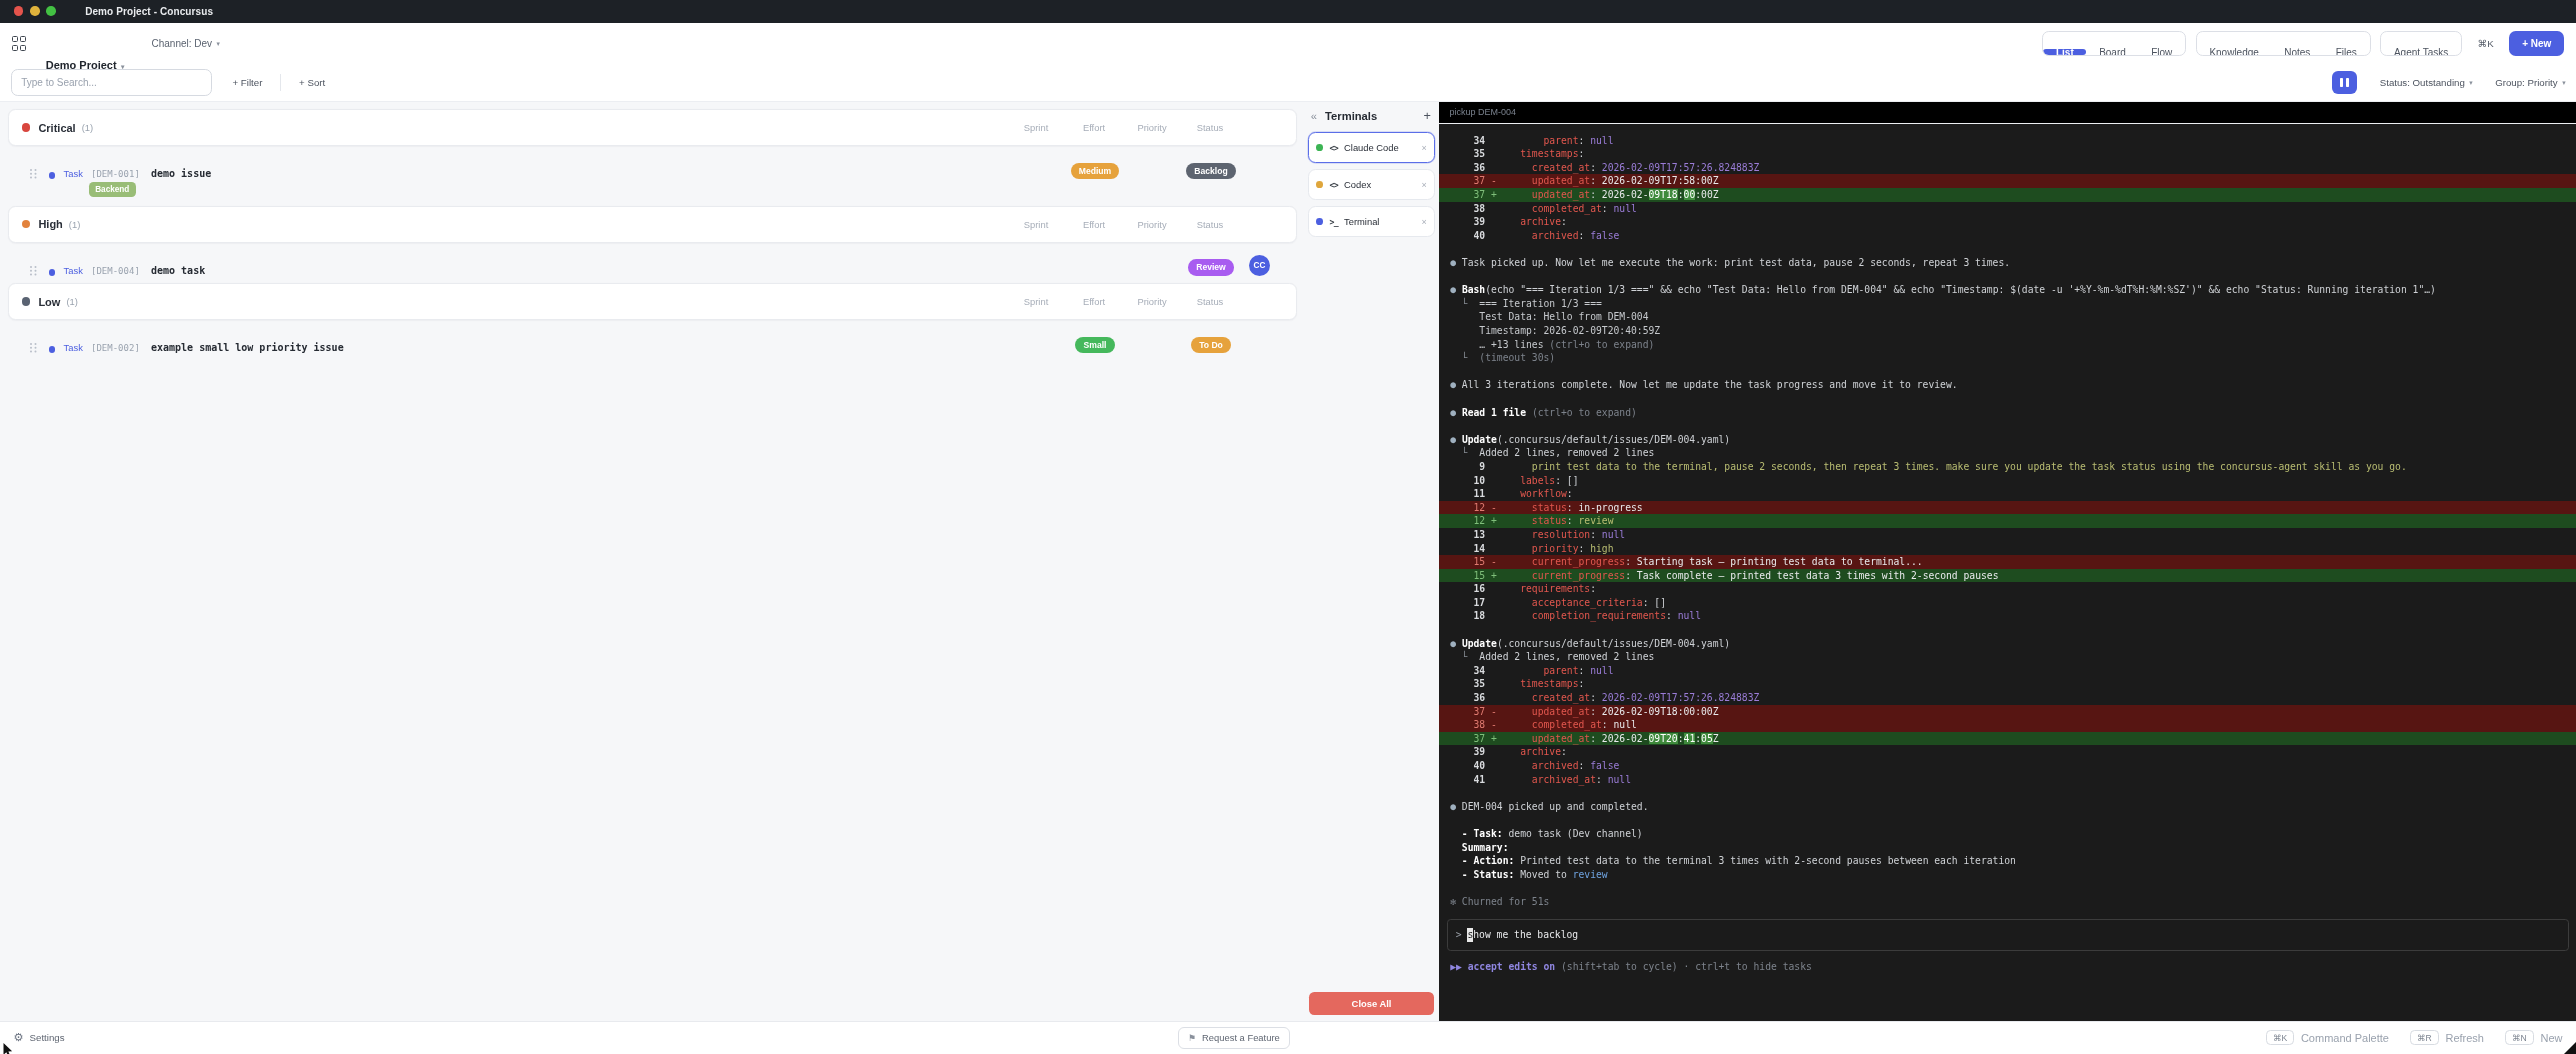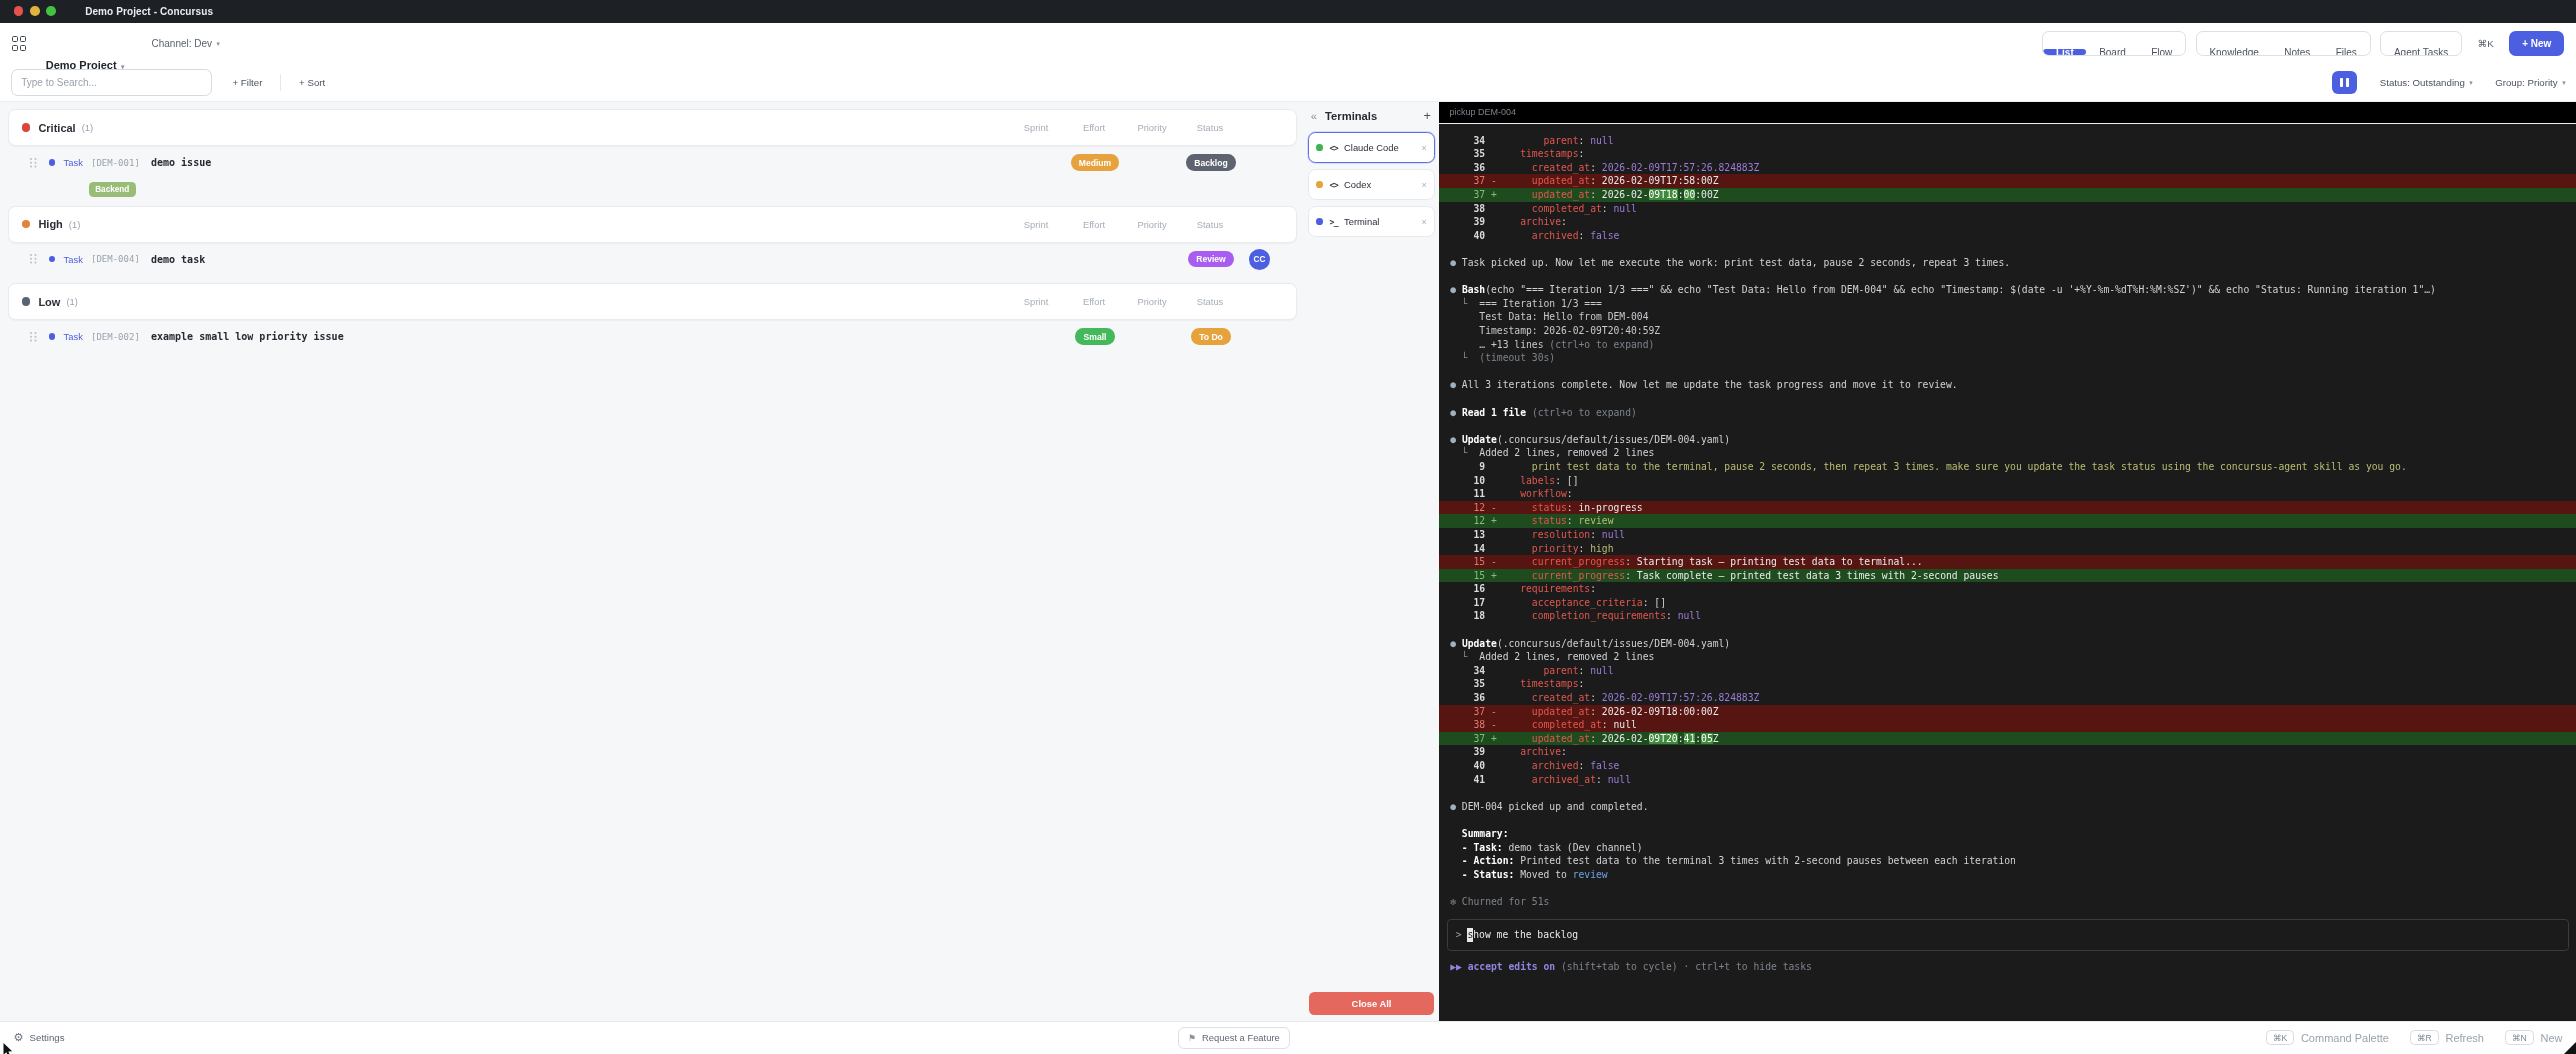--- a/index.html
+++ b/index.html
@@ -43,21 +43,21 @@
   
   .issues { width:1304px; padding:7.5px 7.5px 0; }
   .section { margin-bottom:7.5px; }
   .sec-card { height:37px; background:#fff; border:0.7px solid #e9ebef; border-radius:7.5px; display:flex; align-items:center; padding:0 13.5px; box-shadow:0 0.7px 1.5px rgba(16,24,40,.04); cursor:pointer; }
   .sec-dot { width:8.2px; height:8.2px; border-radius:50%; margin-right:8.2px; }
   .sec-name { font-size:11px; font-weight:600; color:#2a2f38; }
   .sec-count { font-size:9.4px; color:#9aa3af; margin-left:6px; }
   .cols { margin-left:auto; display:flex; align-items:center; }
   .col { width:58px; text-align:center; font-size:9.4px; color:#a6adb8; }
   .cols-tail, .tail { width:43px; }
-  .issue-row { height:33px; display:flex; align-items:center; padding:0 13.5px 0 22.5px; cursor:pointer; }
+  .issue-row { height:33px; display:flex; align-items:flex-end; padding:0 13.5px 0 22.5px; cursor:pointer; }
   .grip { width:7.5px; height:9.7px; margin-right:11.2px; position:relative; }
   .grip::before { content:""; position:absolute; top:0; left:0; width:1.9px; height:1.9px; border-radius:50%; background:#b9bfc9;
     box-shadow:0 3.7px 0 #b9bfc9, 0 7.5px 0 #b9bfc9, 4.5px 0 0 #b9bfc9, 4.5px 3.7px 0 #b9bfc9, 4.5px 7.5px 0 #b9bfc9; }
   .tdot { width:6.7px; height:6.7px; border-radius:50%; background:#4c5fe0; margin-right:8.2px; flex:none; }
   .ttype { font-size:9.4px; color:#4c5fe0; margin-right:8.2px; }
   .iid { font-family:"DejaVu Sans Mono", monospace; font-size:9px; color:#9aa3af; margin-right:11.2px; }
   .ititle { font-family:"DejaVu Sans Mono", monospace; font-size:10px; font-weight:700; color:#262b33; }
   .cells { margin-left:auto; display:flex; align-items:center; }
   .cell { width:58px; display:flex; justify-content:center; }
   .badge { height:16.5px; padding:0 8.2px; border-radius:8.2px; color:#fff; font-size:8.6px; font-weight:600; display:inline-flex; align-items:center; white-space:nowrap; }
@@ -370,22 +370,22 @@
           <div class="tline"><span class="t-ln">    36</span><span>        </span><span class="t-key">created_at</span><span>: </span><span class="t-valp">2026-02-09T17:57:26.824883Z</span></div>
           <div class="tline bg-del"><span class="t-lnd">    37 -</span><span>      </span><span class="t-key">updated_at</span><span>: </span><span class="t-w">2026-02-09T18:00:00Z</span></div>
           <div class="tline bg-del"><span class="t-lnd">    38 -</span><span>      </span><span class="t-key">completed_at</span><span>: </span><span class="t-w">null</span></div>
           <div class="tline bg-add"><span class="t-lna">    37 +</span><span>      </span><span class="t-key">updated_at</span><span>: </span><span class="t-w">2026-02-</span><span class="t-hl">09T20</span><span class="t-w">:</span><span class="t-hl">41</span><span class="t-w">:</span><span class="t-hl">05</span><span class="t-w">Z</span></div>
           <div class="tline"><span class="t-ln">    39</span><span>      </span><span class="t-key">archive</span><span>:</span></div>
           <div class="tline"><span class="t-ln">    40</span><span>        </span><span class="t-key">archived</span><span>: </span><span class="t-valp">false</span></div>
           <div class="tline"><span class="t-ln">    41</span><span>        </span><span class="t-key">archived_at</span><span>: </span><span class="t-valp">null</span></div>
           <div class="tline">&nbsp;</div>
           <div class="tline"><span class="t-bullet">●</span><span> DEM-004 picked up and completed.</span></div>
           <div class="tline">&nbsp;</div>
+          <div class="tline"><span>  </span><span class="t-bold">- Task:</span><span> demo task (Dev channel)</span></div>
           <div class="tline"><span>  </span><span class="t-bold">Summary:</span></div>
-          <div class="tline"><span>  </span><span class="t-bold">- Task:</span><span> demo task (Dev channel)</span></div>
           <div class="tline"><span>  </span><span class="t-bold">- Action:</span><span> Printed test data to the terminal 3 times with 2-second pauses between each iteration</span></div>
           <div class="tline"><span>  </span><span class="t-bold">- Status:</span><span> Moved to </span><span class="t-blue">review</span></div>
           <div class="tline">&nbsp;</div>
           <div class="tline"><span class="t-dim">✻ Churned for 51s</span></div>
         </div>
       <div class="prompt-box"><span class="p-char">&gt;</span><span> </span><span class="p-cursor">s</span><span class="p-text">how me the backlog</span></div>
       <div class="hint"><span class="h-accent">▶▶ accept edits on</span><span class="h-dim"> (shift+tab to cycle) · ctrl+t to hide tasks</span></div>
     </div>
   </div>
 

